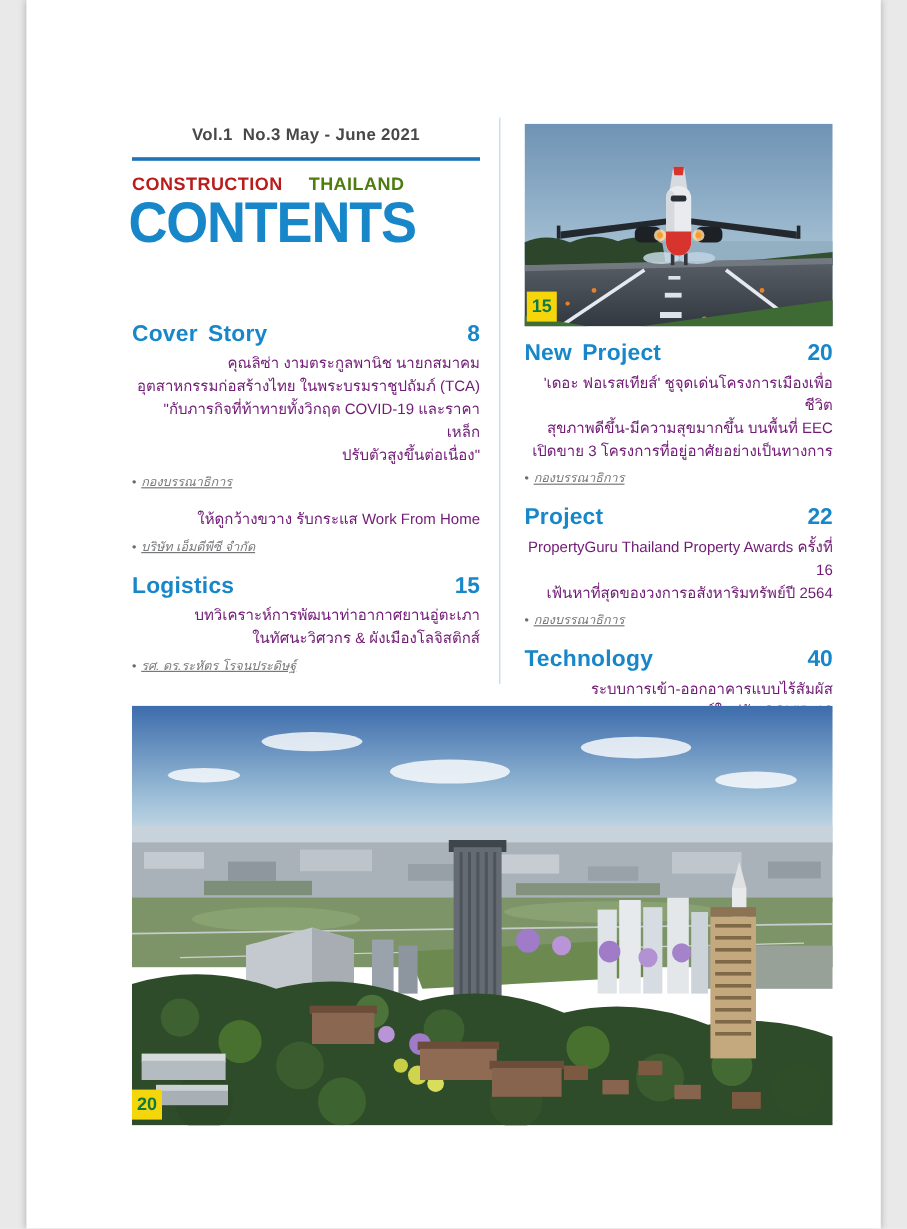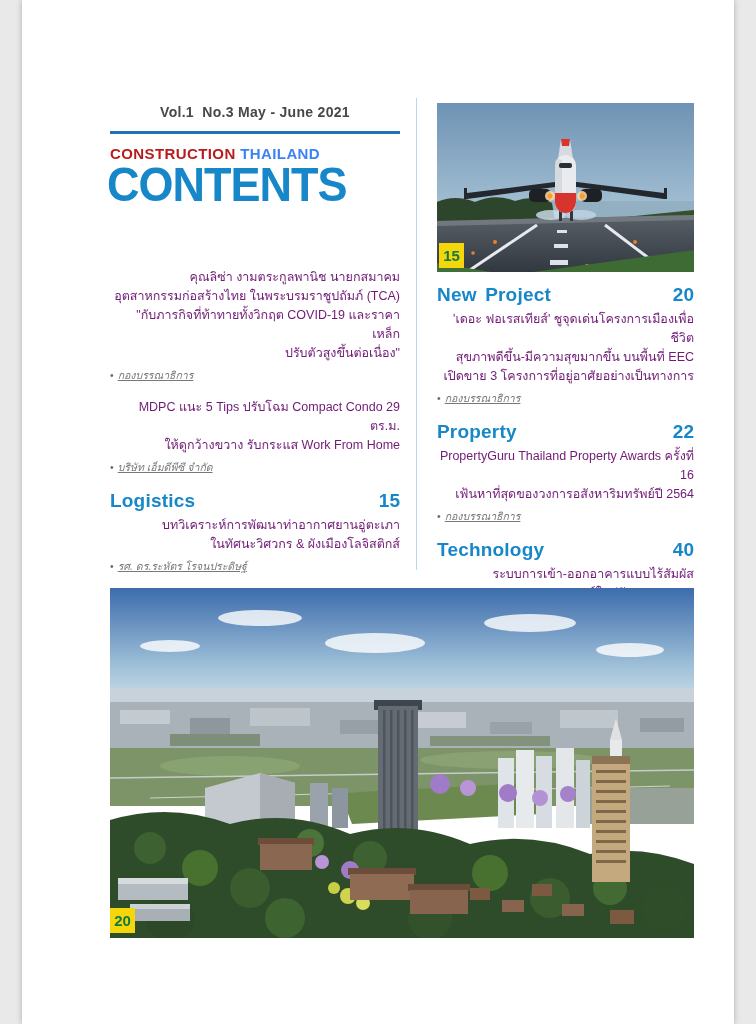--- a/index.html
+++ b/index.html
@@ -9,21 +9,21 @@
     box-shadow:0 0 6px rgba(0,0,0,.25);
   }
   
   .issue{
     position:absolute;left:88px;top:104px;width:290px;text-align:center;
     font-size:14px;font-weight:bold;color:#48484a;letter-spacing:.3px;white-space:pre;
   }
   .rule{position:absolute;left:88px;top:131px;width:290px;height:3px;background:#1f72b8;}
   .brand{position:absolute;left:88px;top:145px;font-size:15px;font-weight:bold;letter-spacing:.4px;}
   .brand .b1{color:#b91c1c;}
-  .brand .b2{color:#3b82f6;}
+  .brand .b2{color:#4d7c0f;margin-left:17px;}
   .big-title{
     position:absolute;left:85px;top:158px;font-size:45px;font-weight:800;
     color:#1787c9;letter-spacing:-1px;transform:scaleY(1.06);transform-origin:top left;
   }
   .vdivider{position:absolute;left:394px;top:98px;width:1px;height:472px;background:#bcd7ec;}
 
   
   .col{position:absolute;}
   .col-left{left:88px;top:268px;width:290px;}
   .col-right{left:415px;top:284px;width:257px;}
@@ -118,28 +118,31 @@
         <rect x="118" y="56" width="7" height="50" rx="3.5" fill="#c9ced4" opacity="0.6"></rect>
         <path d="M118,90 h21 v9 a10.5,11 0 0 1 -21,0 Z" fill="#d8342e"></path>
         <rect x="122" y="60" width="13" height="5" rx="2" fill="#2a2f36"></rect>
       </g>
     </svg>
     <div class="badge badge-air">15</div>
   </div>
 
   <div class="col col-left">
     <div class="sec">
+      <div class="sec-head">
+        <span class="sec-title">Cover Story</span>
+        <span class="sec-page">8</span>
+      </div>
       <div class="sec-line">คุณลิซ่า งามตระกูลพานิช นายกสมาคม</div>
       <div class="sec-line">อุตสาหกรรมก่อสร้างไทย ในพระบรมราชูปถัมภ์ (TCA)</div>
       <div class="sec-line">"กับภารกิจที่ท้าทายทั้งวิกฤต COVID-19 และราคาเหล็ก</div>
       <div class="sec-line">ปรับตัวสูงขึ้นต่อเนื่อง"</div>
       <div class="sec-byline"><span class="bullet">•</span><span class="byline-name">กองบรรณาธิการ</span></div>
     </div>
     <div class="sec">
-      <div class="sec-line">MDPC แนะ 5 Tips ปรับโฉม Compact Condo 29 ตร.ม.</div>
       <div class="sec-line">ให้ดูกว้างขวาง รับกระแส Work From Home</div>
       <div class="sec-byline"><span class="bullet">•</span><span class="byline-name">บริษัท เอ็มดีพีซี จำกัด</span></div>
     </div>
     <div class="sec">
       <div class="sec-head">
         <span class="sec-title">Logistics</span>
         <span class="sec-page">15</span>
       </div>
       <div class="sec-line">บทวิเคราะห์การพัฒนาท่าอากาศยานอู่ตะเภา</div>
       <div class="sec-line">ในทัศนะวิศวกร &amp; ผังเมืองโลจิสติกส์</div>
@@ -153,21 +156,21 @@
         <span class="sec-title">New Project</span>
         <span class="sec-page">20</span>
       </div>
       <div class="sec-line">'เดอะ ฟอเรสเทียส์' ชูจุดเด่นโครงการเมืองเพื่อชีวิต</div>
       <div class="sec-line">สุขภาพดีขึ้น-มีความสุขมากขึ้น บนพื้นที่ EEC</div>
       <div class="sec-line">เปิดขาย 3 โครงการที่อยู่อาศัยอย่างเป็นทางการ</div>
       <div class="sec-byline"><span class="bullet">•</span><span class="byline-name">กองบรรณาธิการ</span></div>
     </div>
     <div class="sec">
       <div class="sec-head">
-        <span class="sec-title">Property</span>
+        <span class="sec-title">Project</span>
         <span class="sec-page">22</span>
       </div>
       <div class="sec-line">PropertyGuru Thailand Property Awards ครั้งที่ 16</div>
       <div class="sec-line">เฟ้นหาที่สุดของวงการอสังหาริมทรัพย์ปี 2564</div>
       <div class="sec-byline"><span class="bullet">•</span><span class="byline-name">กองบรรณาธิการ</span></div>
     </div>
     <div class="sec">
       <div class="sec-head">
         <span class="sec-title">Technology</span>
         <span class="sec-page">40</span>

